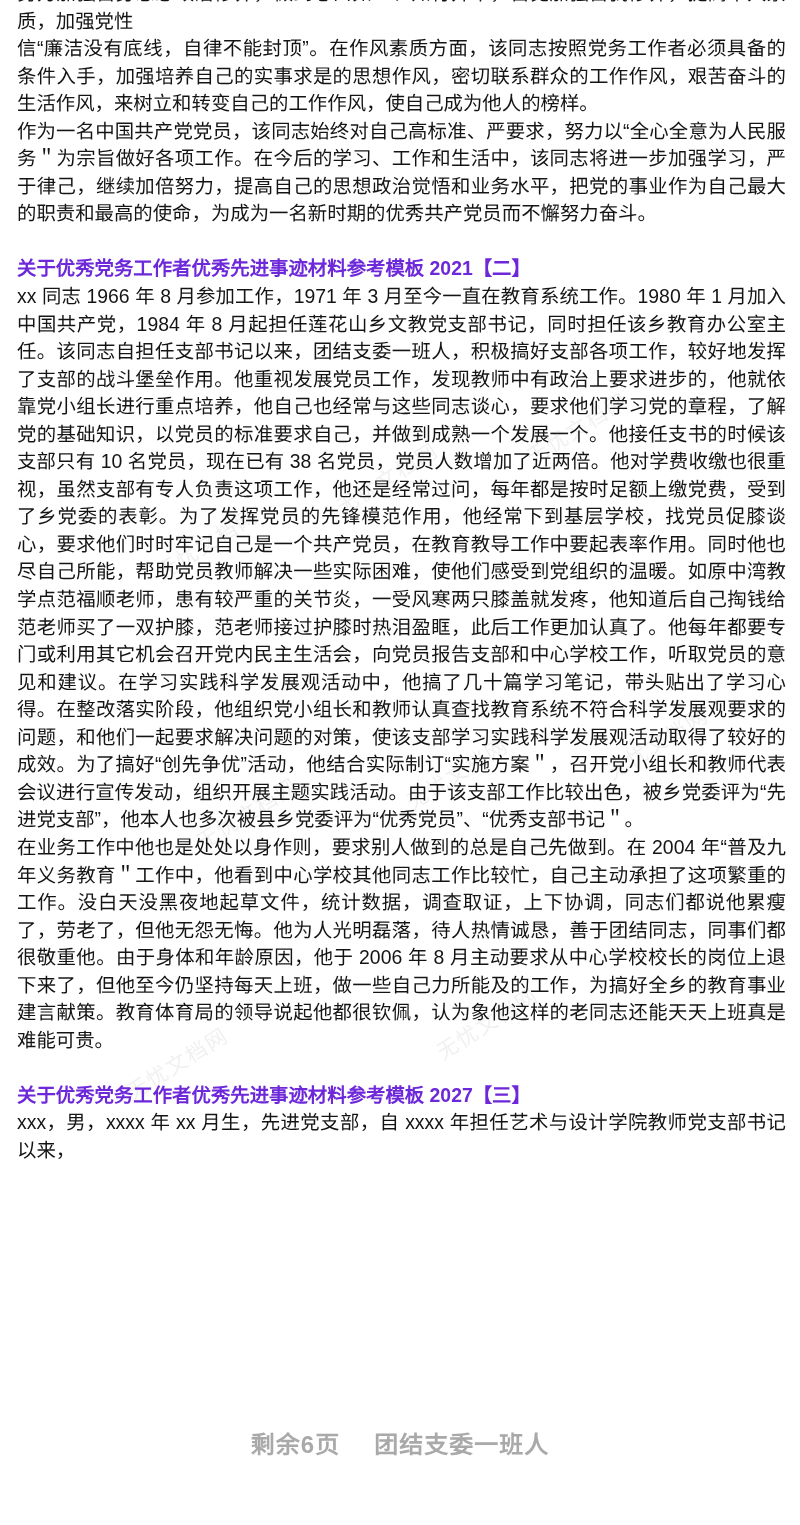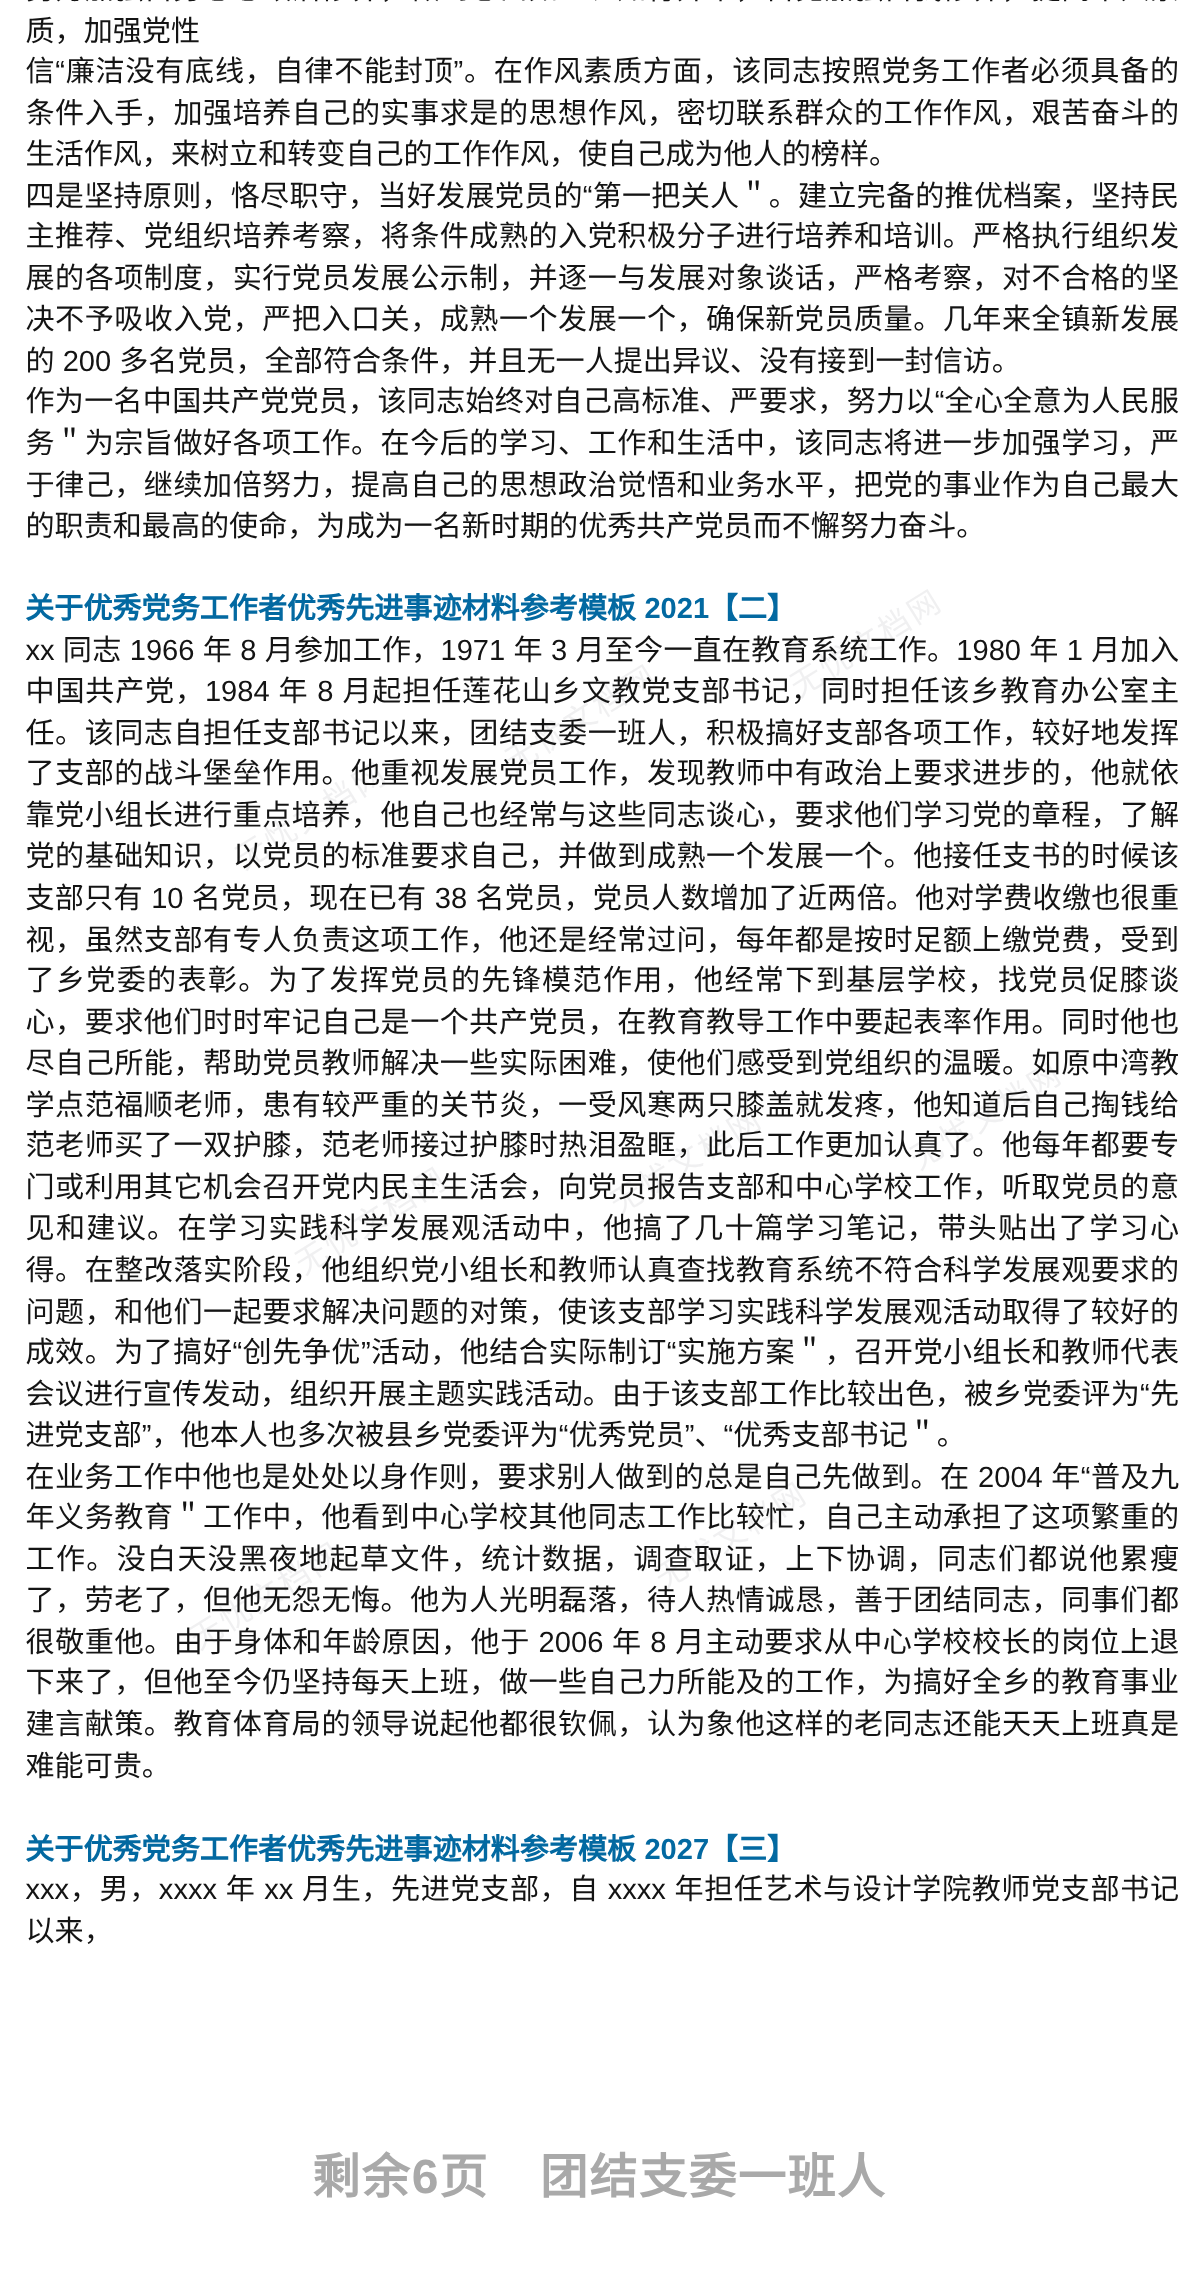--- a/index.html
+++ b/index.html
@@ -78,42 +78,42 @@
     word-break: break-all;
     letter-spacing: 0px;
     -webkit-font-smoothing: antialiased;
   }
 
   p.heading {
     margin: 0;
     padding: 0;
     font-size: 19.4px;
     line-height: 27.55px;
-    color: #0369a1;
+    color: #6d28d9;
     font-weight: 600;
     text-align: left;
     word-break: break-all;
   }
 
   .gap-line {
     height: 27.55px;
   }
 
   
   .footer-note {
     position: absolute;
     left: 0;
     top: 1425px;
     width: 800px;
     text-align: center;
     z-index: 2;
   }
 
   .footer-note span {
-    font-size: 32px;
+    font-size: 24px;
     font-weight: 700;
     color: #a9a9a9;
     letter-spacing: 1px;
     font-family: "Liberation Sans", "DejaVu Sans", sans-serif;
   }
 
   .footer-gap {
     display: inline-block;
     width: 34px;
   }
@@ -132,21 +132,20 @@
     <div class="watermark wm6">无忧文档网</div>
     <div class="watermark wm7">无忧文档网</div>
     <div class="watermark wm8">无忧文档网</div>
   </div>
 
   <div class="content">
     <div class="text-col" id="text-col">
 
     <p class="para">努力加强自身思想政治修养，做到心口如一、知行并举，自觉加强自我修养，提高个人素质，加强党性</p>
         <p class="para">信“廉洁没有底线，自律不能封顶”。在作风素质方面，该同志按照党务工作者必须具备的条件入手，加强培养自己的实事求是的思想作风，密切联系群众的工作作风，艰苦奋斗的生活作风，来树立和转变自己的工作作风，使自己成为他人的榜样。</p>
-        <p class="para">四是坚持原则，恪尽职守，当好发展党员的“第一把关人＂。建立完备的推优档案，坚持民主推荐、党组织培养考察，将条件成熟的入党积极分子进行培养和培训。严格执行组织发展的各项制度，实行党员发展公示制，并逐一与发展对象谈话，严格考察，对不合格的坚决不予吸收入党，严把入口关，成熟一个发展一个，确保新党员质量。几年来全镇新发展的 200 多名党员，全部符合条件，并且无一人提出异议、没有接到一封信访。</p>
         <p class="para">作为一名中国共产党党员，该同志始终对自己高标准、严要求，努力以“全心全意为人民服务＂为宗旨做好各项工作。在今后的学习、工作和生活中，该同志将进一步加强学习，严于律己，继续加倍努力，提高自己的思想政治觉悟和业务水平，把党的事业作为自己最大的职责和最高的使命，为成为一名新时期的优秀共产党员而不懈努力奋斗。</p>
         <div class="gap-line"></div>
         <p class="heading">关于优秀党务工作者优秀先进事迹材料参考模板 2021【二】</p>
         <p class="para">xx 同志 1966 年 8 月参加工作，1971 年 3 月至今一直在教育系统工作。1980 年 1 月加入中国共产党，1984 年 8 月起担任莲花山乡文教党支部书记，同时担任该乡教育办公室主任。该同志自担任支部书记以来，团结支委一班人，积极搞好支部各项工作，较好地发挥了支部的战斗堡垒作用。他重视发展党员工作，发现教师中有政治上要求进步的，他就依靠党小组长进行重点培养，他自己也经常与这些同志谈心，要求他们学习党的章程，了解党的基础知识，以党员的标准要求自己，并做到成熟一个发展一个。他接任支书的时候该支部只有 10 名党员，现在已有 38 名党员，党员人数增加了近两倍。他对学费收缴也很重视，虽然支部有专人负责这项工作，他还是经常过问，每年都是按时足额上缴党费，受到了乡党委的表彰。为了发挥党员的先锋模范作用，他经常下到基层学校，找党员促膝谈心，要求他们时时牢记自己是一个共产党员，在教育教导工作中要起表率作用。同时他也尽自己所能，帮助党员教师解决一些实际困难，使他们感受到党组织的温暖。如原中湾教学点范福顺老师，患有较严重的关节炎，一受风寒两只膝盖就发疼，他知道后自己掏钱给范老师买了一双护膝，范老师接过护膝时热泪盈眶，此后工作更加认真了。他每年都要专门或利用其它机会召开党内民主生活会，向党员报告支部和中心学校工作，听取党员的意见和建议。在学习实践科学发展观活动中，他搞了几十篇学习笔记，带头贴出了学习心得。在整改落实阶段，他组织党小组长和教师认真查找教育系统不符合科学发展观要求的问题，和他们一起要求解决问题的对策，使该支部学习实践科学发展观活动取得了较好的成效。为了搞好“创先争优”活动，他结合实际制订“实施方案＂，召开党小组长和教师代表会议进行宣传发动，组织开展主题实践活动。由于该支部工作比较出色，被乡党委评为“先进党支部”，他本人也多次被县乡党委评为“优秀党员”、“优秀支部书记＂。</p>
         <p class="para">在业务工作中他也是处处以身作则，要求别人做到的总是自己先做到。在 2004 年“普及九年义务教育＂工作中，他看到中心学校其他同志工作比较忙，自己主动承担了这项繁重的工作。没白天没黑夜地起草文件，统计数据，调查取证，上下协调，同志们都说他累瘦了，劳老了，但他无怨无悔。他为人光明磊落，待人热情诚恳，善于团结同志，同事们都很敬重他。由于身体和年龄原因，他于 2006 年 8 月主动要求从中心学校校长的岗位上退下来了，但他至今仍坚持每天上班，做一些自己力所能及的工作，为搞好全乡的教育事业建言献策。教育体育局的领导说起他都很钦佩，认为象他这样的老同志还能天天上班真是难能可贵。</p>
         <div class="gap-line"></div>
         <p class="heading">关于优秀党务工作者优秀先进事迹材料参考模板 2027【三】</p>
         <p class="para">xxx，男，xxxx 年 xx 月生，先进党支部，自 xxxx 年担任艺术与设计学院教师党支部书记以来，</p>
       </div>
   </div>

